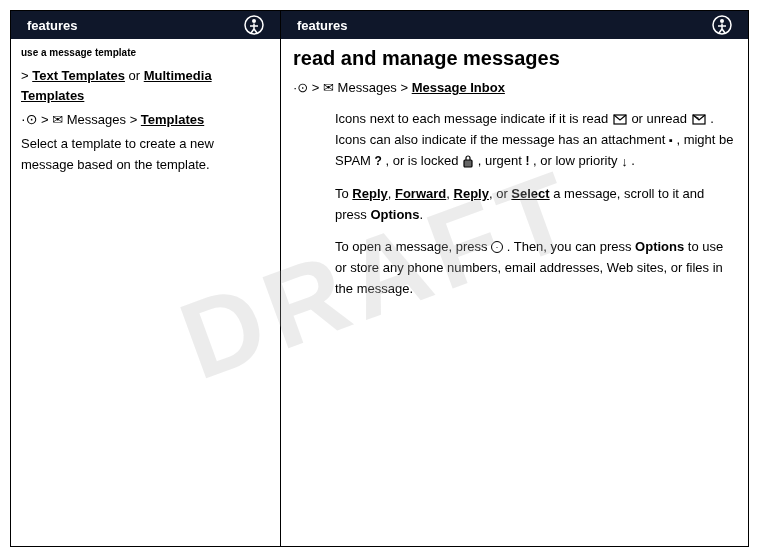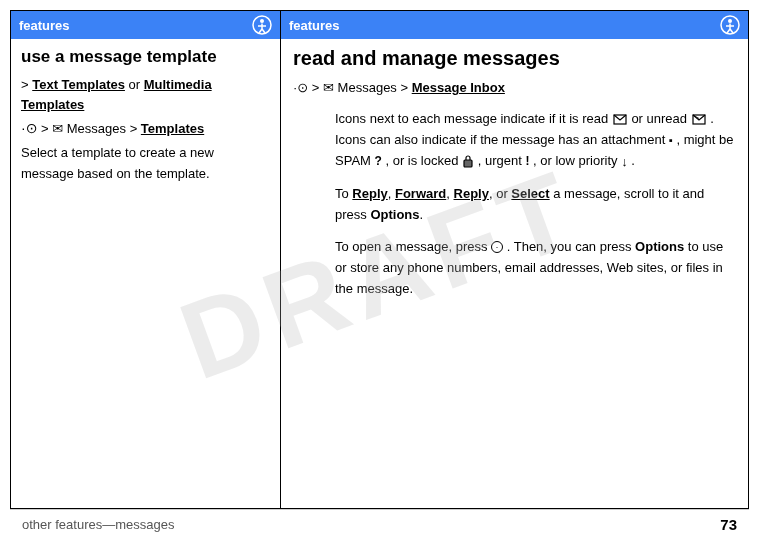--- a/index.html
+++ b/index.html
@@ -53,21 +53,21 @@
       flex-direction: column;
     }
 
     .panel-body {
       padding: 8px 10px;
       flex: 1;
     }
 
     .section-title {
       font-weight: bold;
-      font-size: 17px;
+      font-size: 10px;
       margin-bottom: 8px;
     }
 
     .nav-path {
       margin-bottom: 4px;
       font-size: 13px;
       line-height: 1.5;
     }
 
     .nav-path .bullet {
@@ -115,25 +115,25 @@
 
     .right-body p {
       font-size: 13px;
       line-height: 1.65;
       margin-bottom: 10px;
       margin-left: 42px;
     }
 
     .header-row {
       position: relative;
-      background: #3b82f6;
+      background: #0f172a;
       color: #fff;
       font-weight: bold;
       font-size: 13px;
-      padding: 4px 8px;
+      padding: 4px 16px;
       display: flex;
       align-items: center;
       justify-content: space-between;
     }
 
     .header-label {
       color: #fff;
       font-weight: bold;
     }
 
@@ -267,18 +267,14 @@
         <p>
           <span>To open a message, press </span>
           <span style="display:inline-block;width:12px;height:12px;border:1.5px solid #000;border-radius:50%;vertical-align:middle;text-align:center;line-height:10px;font-size:9px;">·</span>
           <span>. Then, you can press </span><span class="bold-text">Options</span><span> to use or store any phone numbers, email addresses, Web sites, or files in the message.</span>
         </p>
       </div>
     </div>
 
   </div>
 
-  <div class="footer">
-    <span class="footer-text">other features—messages</span>
-    <span class="footer-page">73</span>
-  </div>
 
 </div>
 
 </body></html>

